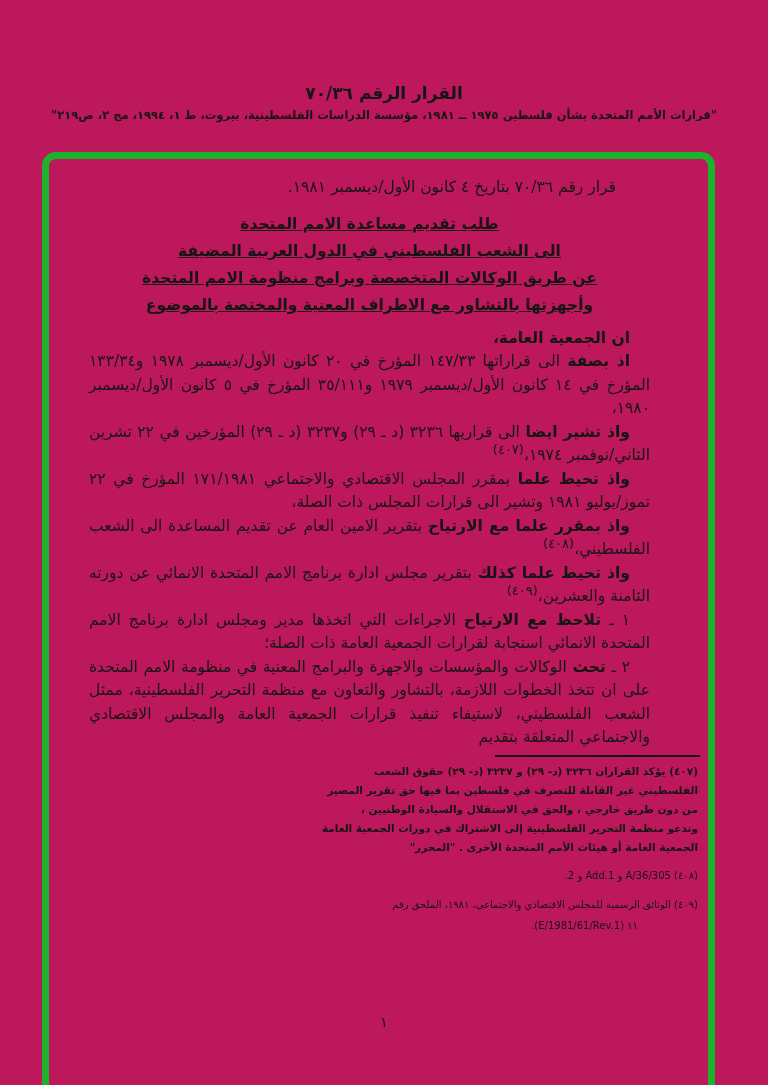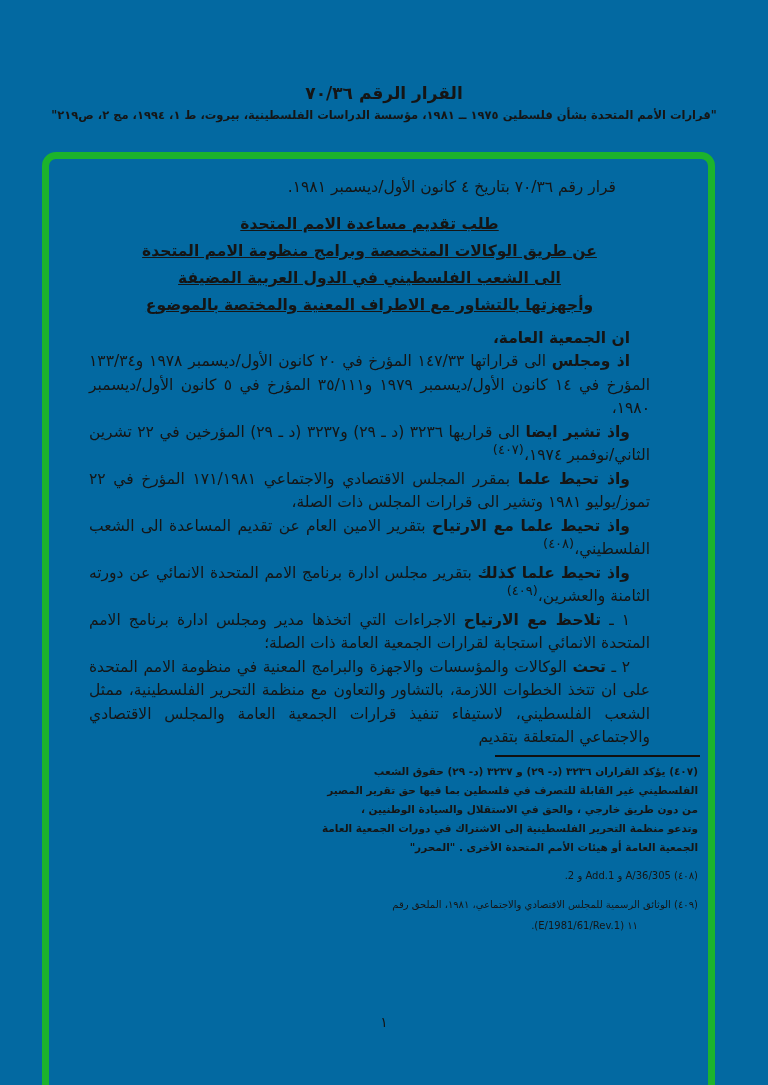--- a/index.html
+++ b/index.html
@@ -1,17 +1,17 @@
 <!DOCTYPE html>
 <html><head>
 <meta charset="utf-8">
 <style>
   html,body { margin:0; padding:0; background:#ffffff; }
   .page {
-    position:relative; width:768px; height:1085px; background:#0369a1;
+    position:relative; width:768px; height:1085px; background:#be185d;
     font-family:"DejaVu Sans", sans-serif; direction:rtl; color:#151515;
     margin:0 auto; overflow:hidden;
   }
   .doc-title {
     position:absolute; top:83px; left:0; right:0; text-align:center;
     font-size:17px; font-weight:bold; letter-spacing:0.5px;
   }
   .doc-subtitle {
     position:absolute; top:108px; left:0; right:0; text-align:center;
     font-size:11.5px; font-weight:bold;
@@ -44,34 +44,34 @@
 
   <div class="doc-title">القرار الرقم ٧٠/٣٦</div>
   <div class="doc-subtitle">"قرارات الأمم المتحدة بشأن فلسطين ١٩٧٥ ــ ١٩٨١، مؤسسة الدراسات الفلسطينية، بيروت، ط ١، ١٩٩٤، مج ٢، ص٢١٩"</div>
 
   <div class="green-box">
 
     <div class="date-line">قرار رقم ٧٠/٣٦ بتاريخ ٤ كانون الأول/ديسمبر ١٩٨١.</div>
 
     <div class="heading">
       <div>طلب تقديم مساعدة الامم المتحدة</div>
+      <div>الى الشعب الفلسطيني في الدول العربية المضيفة</div>
       <div>عن طريق الوكالات المتخصصة وبرامج منظومة الامم المتحدة</div>
-      <div>الى الشعب الفلسطيني في الدول العربية المضيفة</div>
       <div>وأجهزتها بالتشاور مع الاطراف المعنية والمختصة بالموضوع</div>
     </div>
 
     <div class="intro">ان الجمعية العامة،</div>
 
-    <p class="para"><span></span><b>اذ ومجلس</b><span> الى قراراتها ١٤٧/٣٣ المؤرخ في ٢٠ كانون الأول/ديسمبر ١٩٧٨ و١٣٣/٣٤ المؤرخ في ١٤ كانون الأول/ديسمبر ١٩٧٩ و٣٥/١١١ المؤرخ في ٥ كانون الأول/ديسمبر ١٩٨٠،</span><sup class="fn"></sup></p>
+    <p class="para"><span></span><b>اذ بصفة</b><span> الى قراراتها ١٤٧/٣٣ المؤرخ في ٢٠ كانون الأول/ديسمبر ١٩٧٨ و١٣٣/٣٤ المؤرخ في ١٤ كانون الأول/ديسمبر ١٩٧٩ و٣٥/١١١ المؤرخ في ٥ كانون الأول/ديسمبر ١٩٨٠،</span><sup class="fn"></sup></p>
 
     <p class="para"><span></span><b>واذ تشير ايضا</b><span> الى قراريها ٣٢٣٦ (د ـ ٢٩) و٣٢٣٧ (د ـ ٢٩) المؤرخين في ٢٢ تشرين الثاني/نوفمبر ١٩٧٤،</span><sup class="fn">(٤٠٧)</sup></p>
 
     <p class="para"><span></span><b>واذ تحيط علما</b><span> بمقرر المجلس الاقتصادي والاجتماعي ١٧١/١٩٨١ المؤرخ في ٢٢ تموز/يوليو ١٩٨١ وتشير الى قرارات المجلس ذات الصلة،</span><sup class="fn"></sup></p>
 
-    <p class="para"><span></span><b>واذ تحيط علما مع الارتياح</b><span> بتقرير الامين العام عن تقديم المساعدة الى الشعب الفلسطيني،</span><sup class="fn">(٤٠٨)</sup></p>
+    <p class="para"><span></span><b>واذ بمقرر علما مع الارتياح</b><span> بتقرير الامين العام عن تقديم المساعدة الى الشعب الفلسطيني،</span><sup class="fn">(٤٠٨)</sup></p>
 
     <p class="para"><span></span><b>واذ تحيط علما كذلك</b><span> بتقرير مجلس ادارة برنامج الامم المتحدة الانمائي عن دورته الثامنة والعشرين،</span><sup class="fn">(٤٠٩)</sup></p>
 
     <p class="para"><span>١ ـ </span><b>تلاحظ مع الارتياح</b><span> الاجراءات التي اتخذها مدير ومجلس ادارة برنامج الامم المتحدة الانمائي استجابة لقرارات الجمعية العامة ذات الصلة؛</span><sup class="fn"></sup></p>
 
     <p class="para"><span>٢ ـ </span><b>تحث</b><span> الوكالات والمؤسسات والاجهزة والبرامج المعنية في منظومة الامم المتحدة على ان تتخذ الخطوات اللازمة، بالتشاور والتعاون مع منظمة التحرير الفلسطينية، ممثل الشعب الفلسطيني، لاستيفاء تنفيذ قرارات الجمعية العامة والمجلس الاقتصادي والاجتماعي المتعلقة بتقديم</span><sup class="fn"></sup></p>
 
     <div class="fn-separator"></div>
 
     <div class="footnotes">

